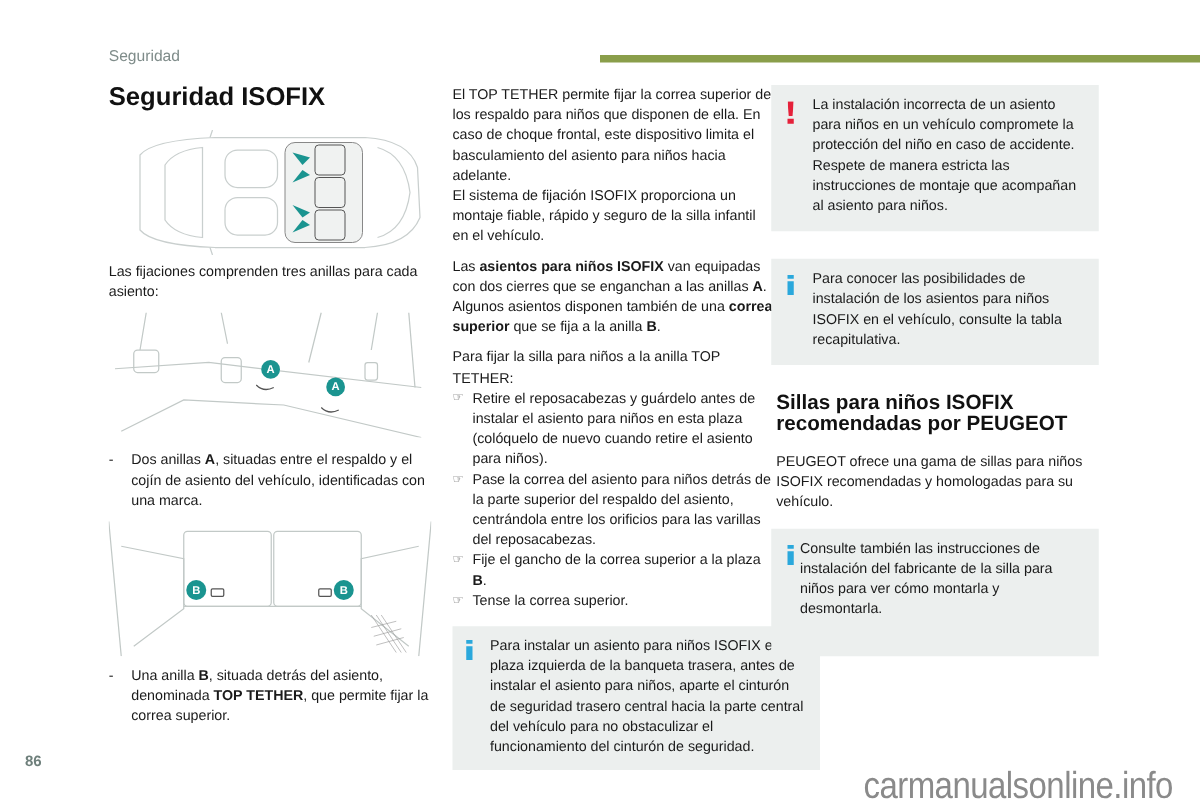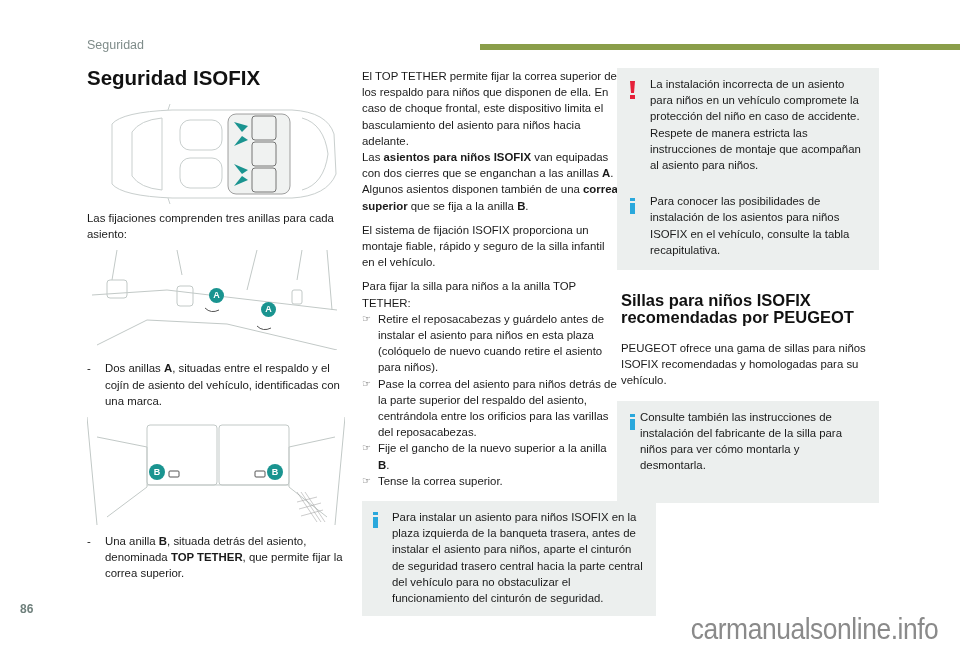--- a/index.html
+++ b/index.html
@@ -20,21 +20,21 @@
   b { font-weight: bold; }
 
   .illus { position: relative; }
   .illus svg { display: block; }
 
   .dash-item { display: flex; margin-bottom: 6px; }
   .dash-item .dash { width: 18px; flex: none; }
   .bullet-item { display: flex; }
   .bullet-item .hand { width: 16px; flex: none; font-size: 10px; color: #555; }
 
-  .note { background: #ecefee; padding: 8px 12px 10px 30px; position: relative; margin-bottom: 0; }
+  .note { background: #ecefee; padding: 8px 12px 10px 30px; position: relative; margin-bottom: 22px; }
   .note .ico { position: absolute; left: 11px; top: 11px; }
   .note-info .ico { width: 5px; height: 16px; }
   .note-info .ico .dot { position: absolute; left: 0; top: 0; width: 5px; height: 3px; background: #2aa8dc; }
   .note-info .ico .bar { position: absolute; left: 0; top: 5px; width: 5px; height: 11px; background: #2aa8dc; }
   .note-warn .ico .bar { position: absolute; left: 0; top: 0; width: 5px; height: 12px; background: #e5213a; clip-path: polygon(0 0,100% 0,80% 100%,20% 100%); }
   .note-warn .ico .dot { position: absolute; left: 0; top: 14px; width: 5px; height: 4px; background: #e5213a; }
 
   .page-number { position: absolute; left: 20px; top: 602px; font-size: 12px; font-weight: bold; color: #6e7f7b; }
   .watermark { position: absolute; right: 22px; top: 612px; font-size: 30px; color: #8a8a8a; letter-spacing: -0.5px; font-family: "Liberation Sans", sans-serif; transform: scaleX(0.88); transform-origin: right center; }
 </style>
@@ -120,34 +120,34 @@
   </div>
 
   <div class="dash-item">
     <span class="dash">-</span>
     <span><span>Una anilla </span><b>B</b><span>, situada detrás del asiento, denominada </span><b>TOP TETHER</b><span>, que permite fijar la correa superior.</span></span>
   </div>
 </div>
 
 <div class="col col2">
   <p style="margin-bottom:0">El TOP TETHER permite fijar la correa superior de los respaldo para niños que disponen de ella. En caso de choque frontal, este dispositivo limita el basculamiento del asiento para niños hacia adelante.</p>
+  <p>El sistema de fijación ISOFIX proporciona un montaje fiable, rápido y seguro de la silla infantil en el vehículo.</p>
   <p><span>Las </span><b>asientos para niños ISOFIX</b><span> van equipadas con dos cierres que se enganchan a las anillas </span><b>A</b><span>. Algunos asientos disponen también de una </span><b>correa superior</b><span> que se fija a la anilla </span><b>B</b><span>.</span></p>
-  <p>El sistema de fijación ISOFIX proporciona un montaje fiable, rápido y seguro de la silla infantil en el vehículo.</p>
   <p style="margin-bottom:0">Para fijar la silla para niños a la anilla TOP TETHER:</p>
   <div class="bullet-item">
     <span class="hand">☞</span>
     <span>Retire el reposacabezas y guárdelo antes de instalar el asiento para niños en esta plaza (colóquelo de nuevo cuando retire el asiento para niños).</span>
   </div>
   <div class="bullet-item">
     <span class="hand">☞</span>
     <span>Pase la correa del asiento para niños detrás de la parte superior del respaldo del asiento, centrándola entre los orificios para las varillas del reposacabezas.</span>
   </div>
   <div class="bullet-item">
     <span class="hand">☞</span>
-    <span><span>Fije el gancho de la nuevo superior a la anilla </span><b>B</b><span>.</span></span>
+    <span><span>Fije el gancho de la correa superior a la plaza </span><b>B</b><span>.</span></span>
   </div>
   <div class="bullet-item" style="margin-bottom:12px;">
     <span class="hand">☞</span>
     <span>Tense la correa superior.</span>
   </div>
   <div class="note note-info" style="width:294px;">
     <span class="ico">
         <span class="dot"></span>
         <span class="bar"></span>
       </span>

